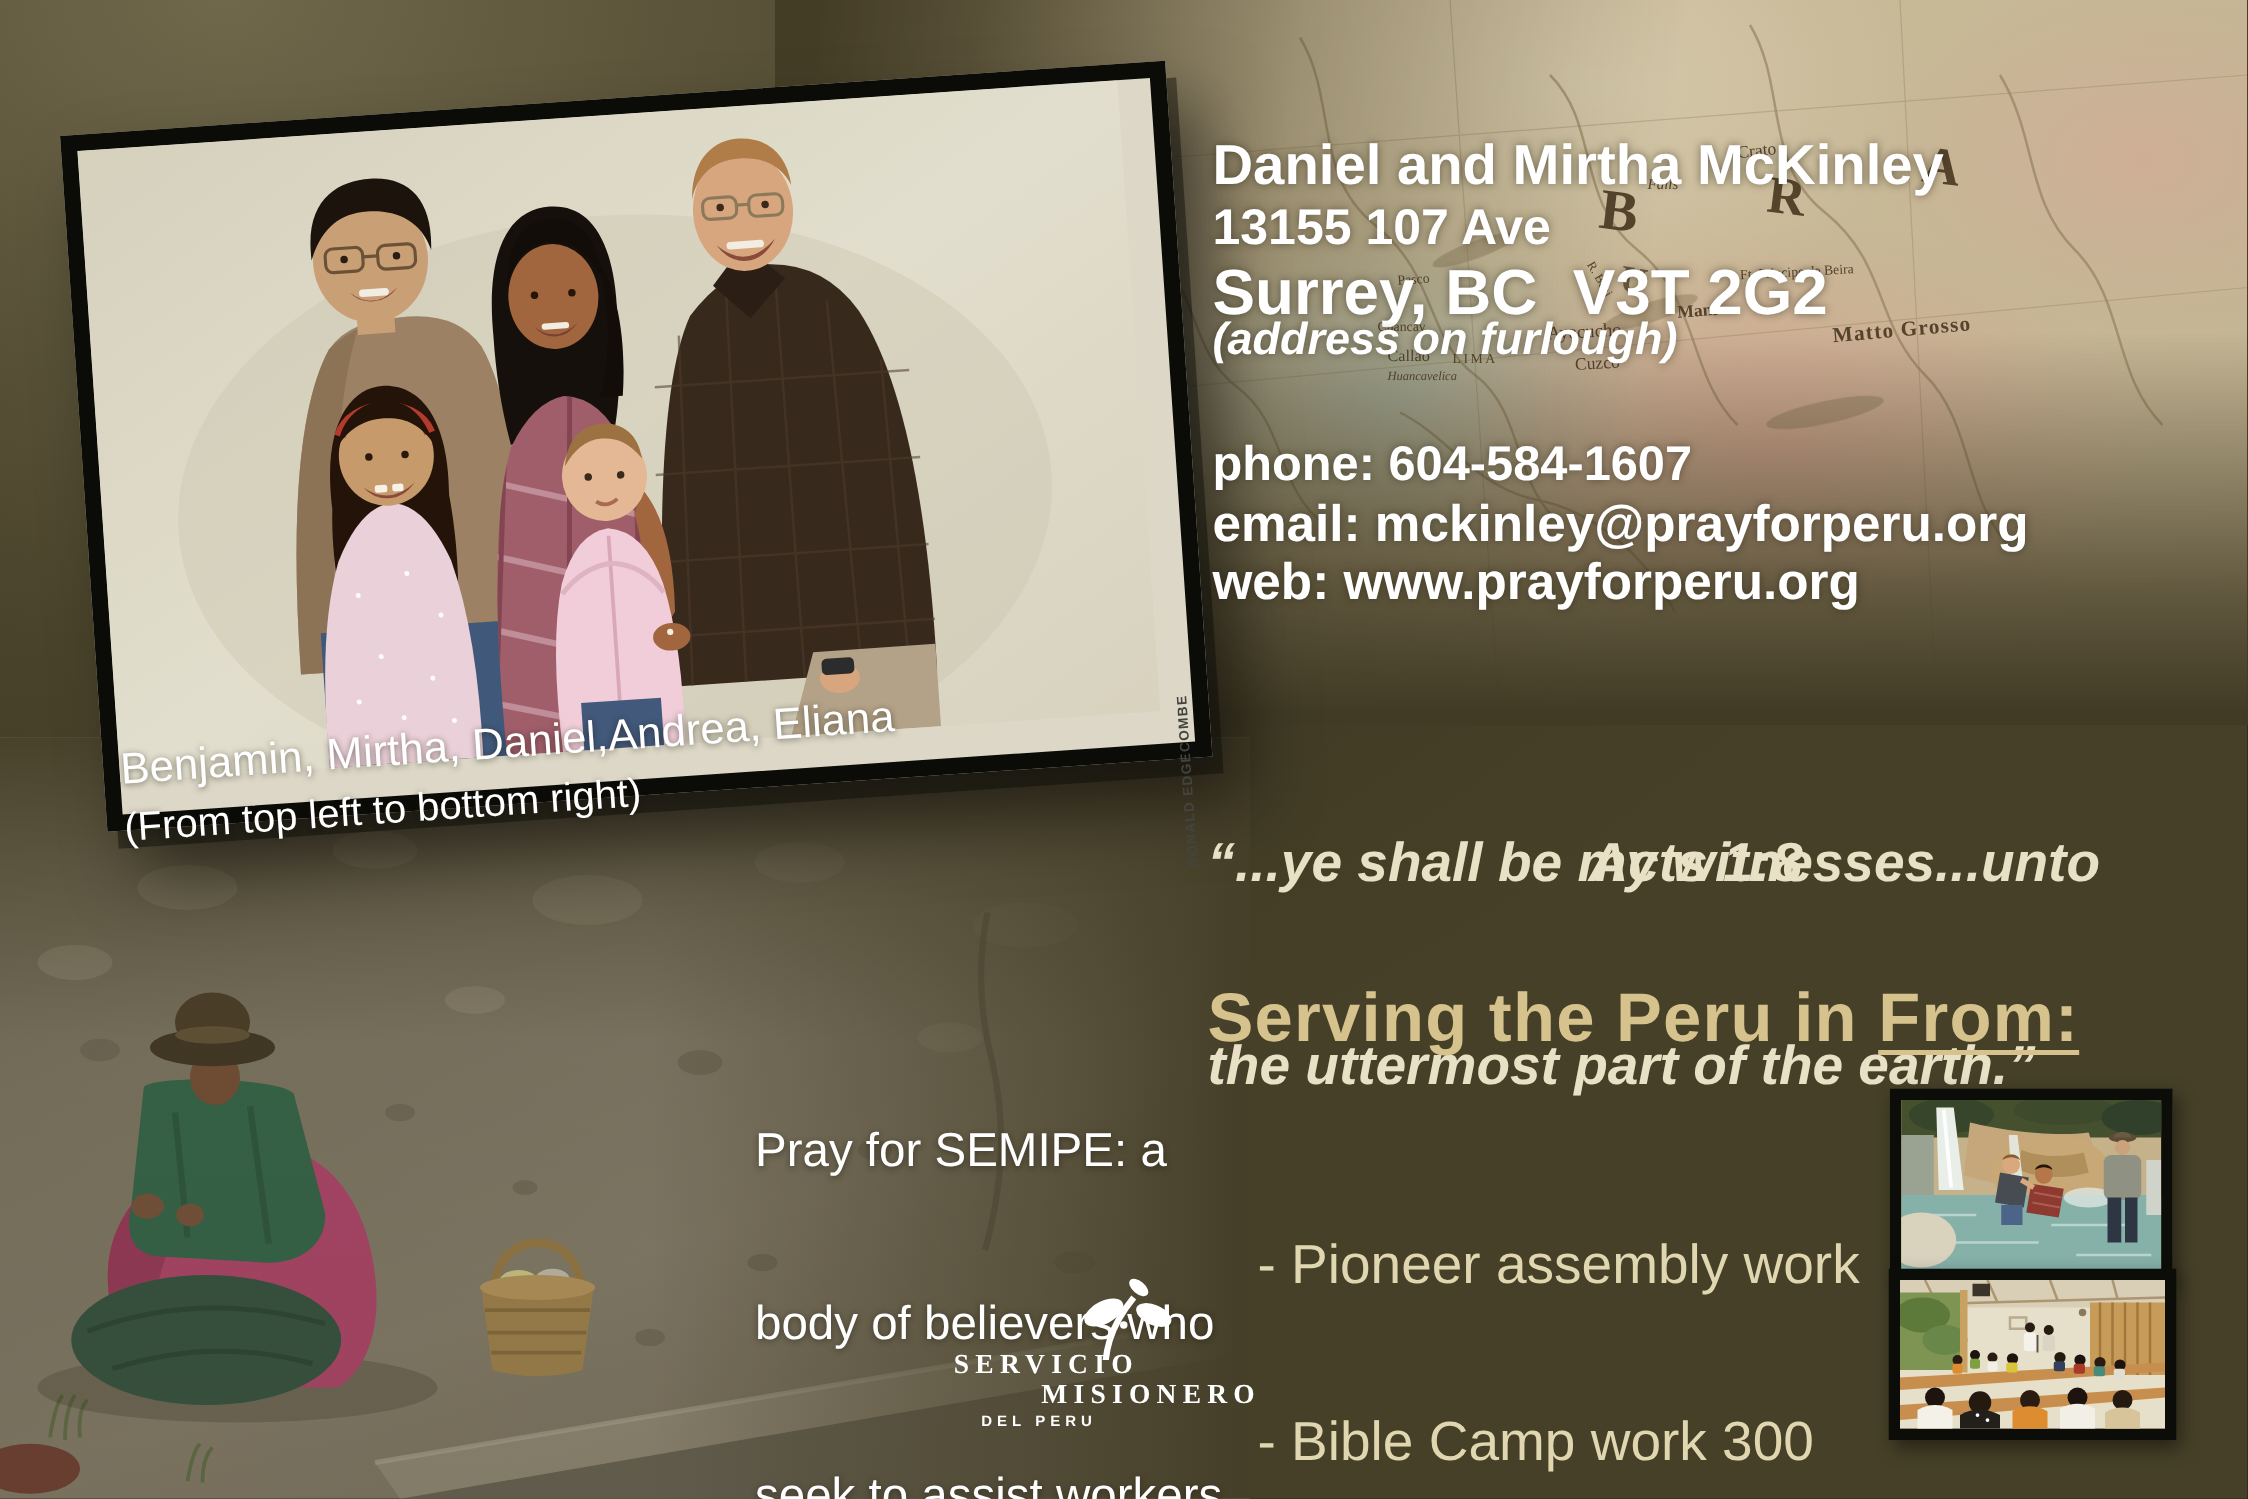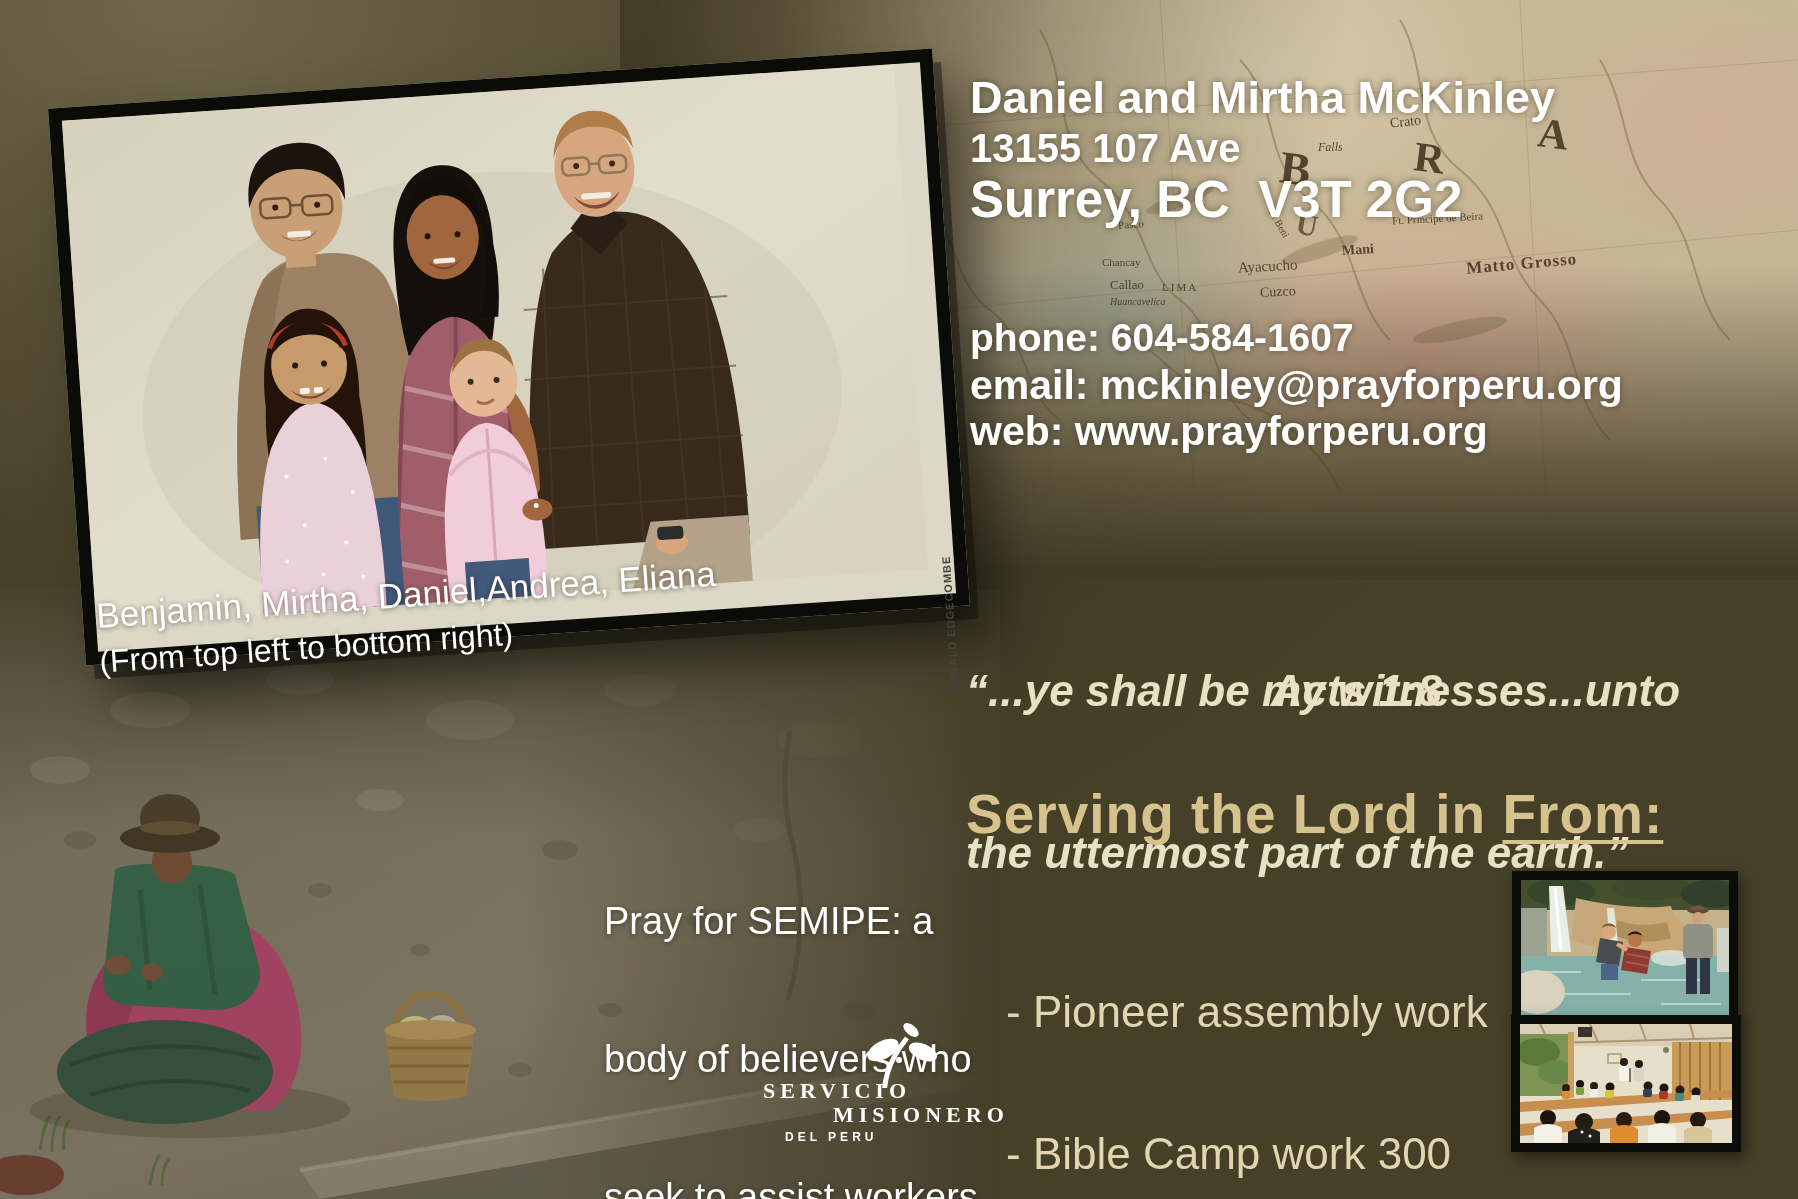--- a/index.html
+++ b/index.html
@@ -36,21 +36,21 @@
   .family-photo{position:absolute;left:66px;top:78px;width:860px;height:532px;
     transform:rotate(-3.9deg);background:#dcd7c6;border:13px solid #0b0b07;
     box-shadow:8px 14px 0 rgba(10,10,6,.45), 26px 36px 55px rgba(0,0,0,.5);}
   .photo-credit{position:absolute;right:2px;bottom:38px;transform:rotate(-90deg);
     transform-origin:100% 100%;font-size:11px;font-weight:bold;letter-spacing:1px;color:#44443e;white-space:nowrap;}
   .caption{position:absolute;left:95px;top:596px;width:660px;color:#fff;
     transform:rotate(-3.9deg);transform-origin:0 0;text-shadow:0 1px 5px rgba(25,22,12,.55);}
   .caption .cap1{font-size:35px;}
   .caption .cap2{font-size:32px;margin-top:8px;}
   
-  .wtxt{color:#fff;text-shadow:0 0 7px rgba(40,35,18,.55);white-space:pre;}
+  .wtxt{color:#fff;text-shadow:0 0 7px rgba(40,35,18,.55);white-space:pre;margin-top:34px;}
   .contact-name{left:970px;top:72px;font-size:45px;font-weight:700;}
   .addr1{left:970px;top:126px;font-size:40px;font-weight:700;}
   .addr2{left:970px;top:170px;font-size:51px;font-weight:700;}
   .furlough{left:970px;top:216px;font-size:36px;font-weight:600;font-style:italic;}
   .phone{left:970px;top:316px;font-size:39px;font-weight:700;}
   .email{left:970px;top:362px;font-size:41px;font-weight:700;}
   .web{left:970px;top:408px;font-size:41px;font-weight:700;}
   .verse{left:966px;top:556px;color:#e9e1c6;font-size:44px;font-style:italic;font-weight:600;line-height:54px;white-space:pre;}
   .verse-ref{left:966px;top:666px;width:476px;text-align:right;color:#e9e1c6;font-size:44px;font-style:italic;font-weight:600;}
   .serving-heading{left:966px;top:782px;font-size:55px;font-weight:800;color:#d6c28c;letter-spacing:1px;white-space:pre;}
@@ -310,31 +310,32 @@
   </div>
 
   <div class="caption">
     <div class="cap1">Benjamin, Mirtha, Daniel,Andrea, Eliana</div>
     <div class="cap2">(From top left to bottom right)</div>
   </div>
 
   <div class="abs wtxt contact-name">Daniel and Mirtha McKinley</div>
   <div class="abs wtxt addr1">13155 107 Ave</div>
   <div class="abs wtxt addr2">Surrey, BC  V3T 2G2</div>
+  <div class="abs wtxt furlough">(address on furlough)</div>
   <div class="abs wtxt phone">phone: 604-584-1607</div>
   <div class="abs wtxt email">email: mckinley@prayforperu.org</div>
   <div class="abs wtxt web">web: www.prayforperu.org</div>
 
   <div class="abs verse">
     <div>“...ye shall be my witnesses...unto</div>
     <div>the uttermost part of the earth.”</div>
   </div>
   <div class="abs verse-ref">Acts 1:8</div>
 
-  <div class="abs serving-heading"><span>Serving the Lord in </span><span class="und">From:</span></div>
+  <div class="abs serving-heading"><span>Serving the Peru in </span><span class="und">From:</span></div>
   <div class="abs bullet b1">
     <div>- Pioneer assembly work</div>
   </div>
   <div class="abs bullet b2">
     <div>- Bible Camp work 300</div>
     
   </div>
 
   <div class="abs semipe">
     <div>Pray for SEMIPE: a</div>

